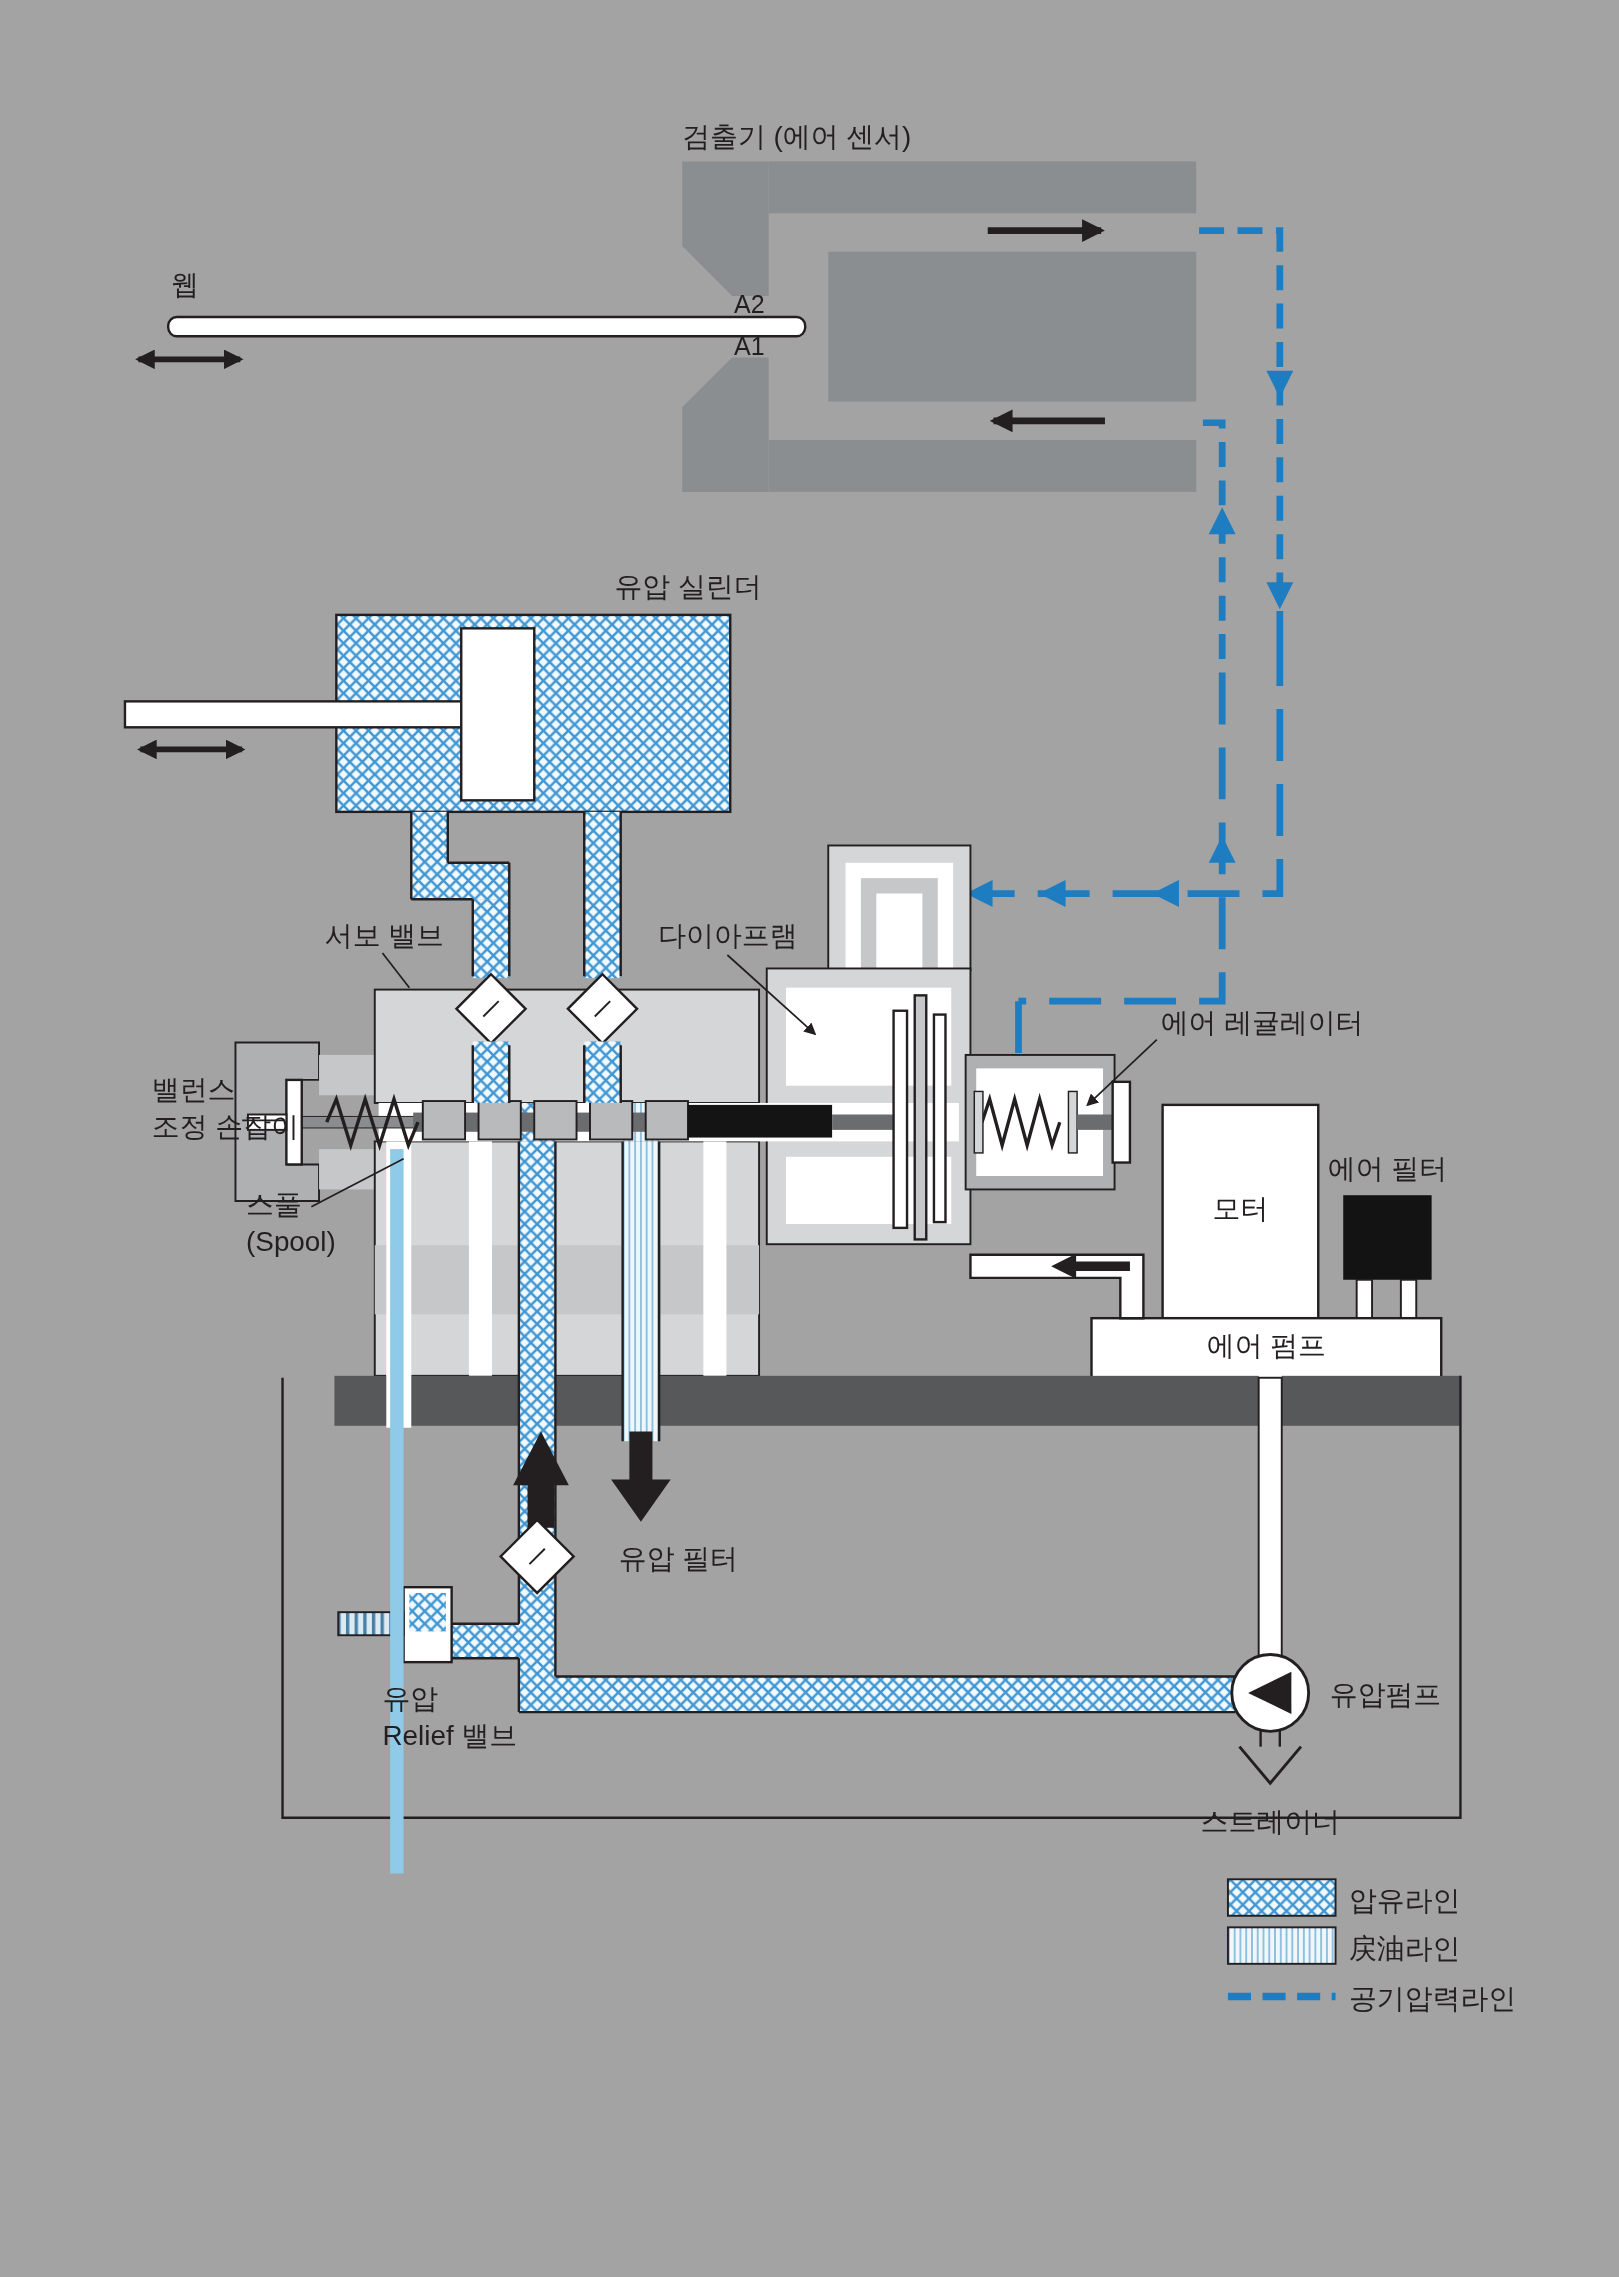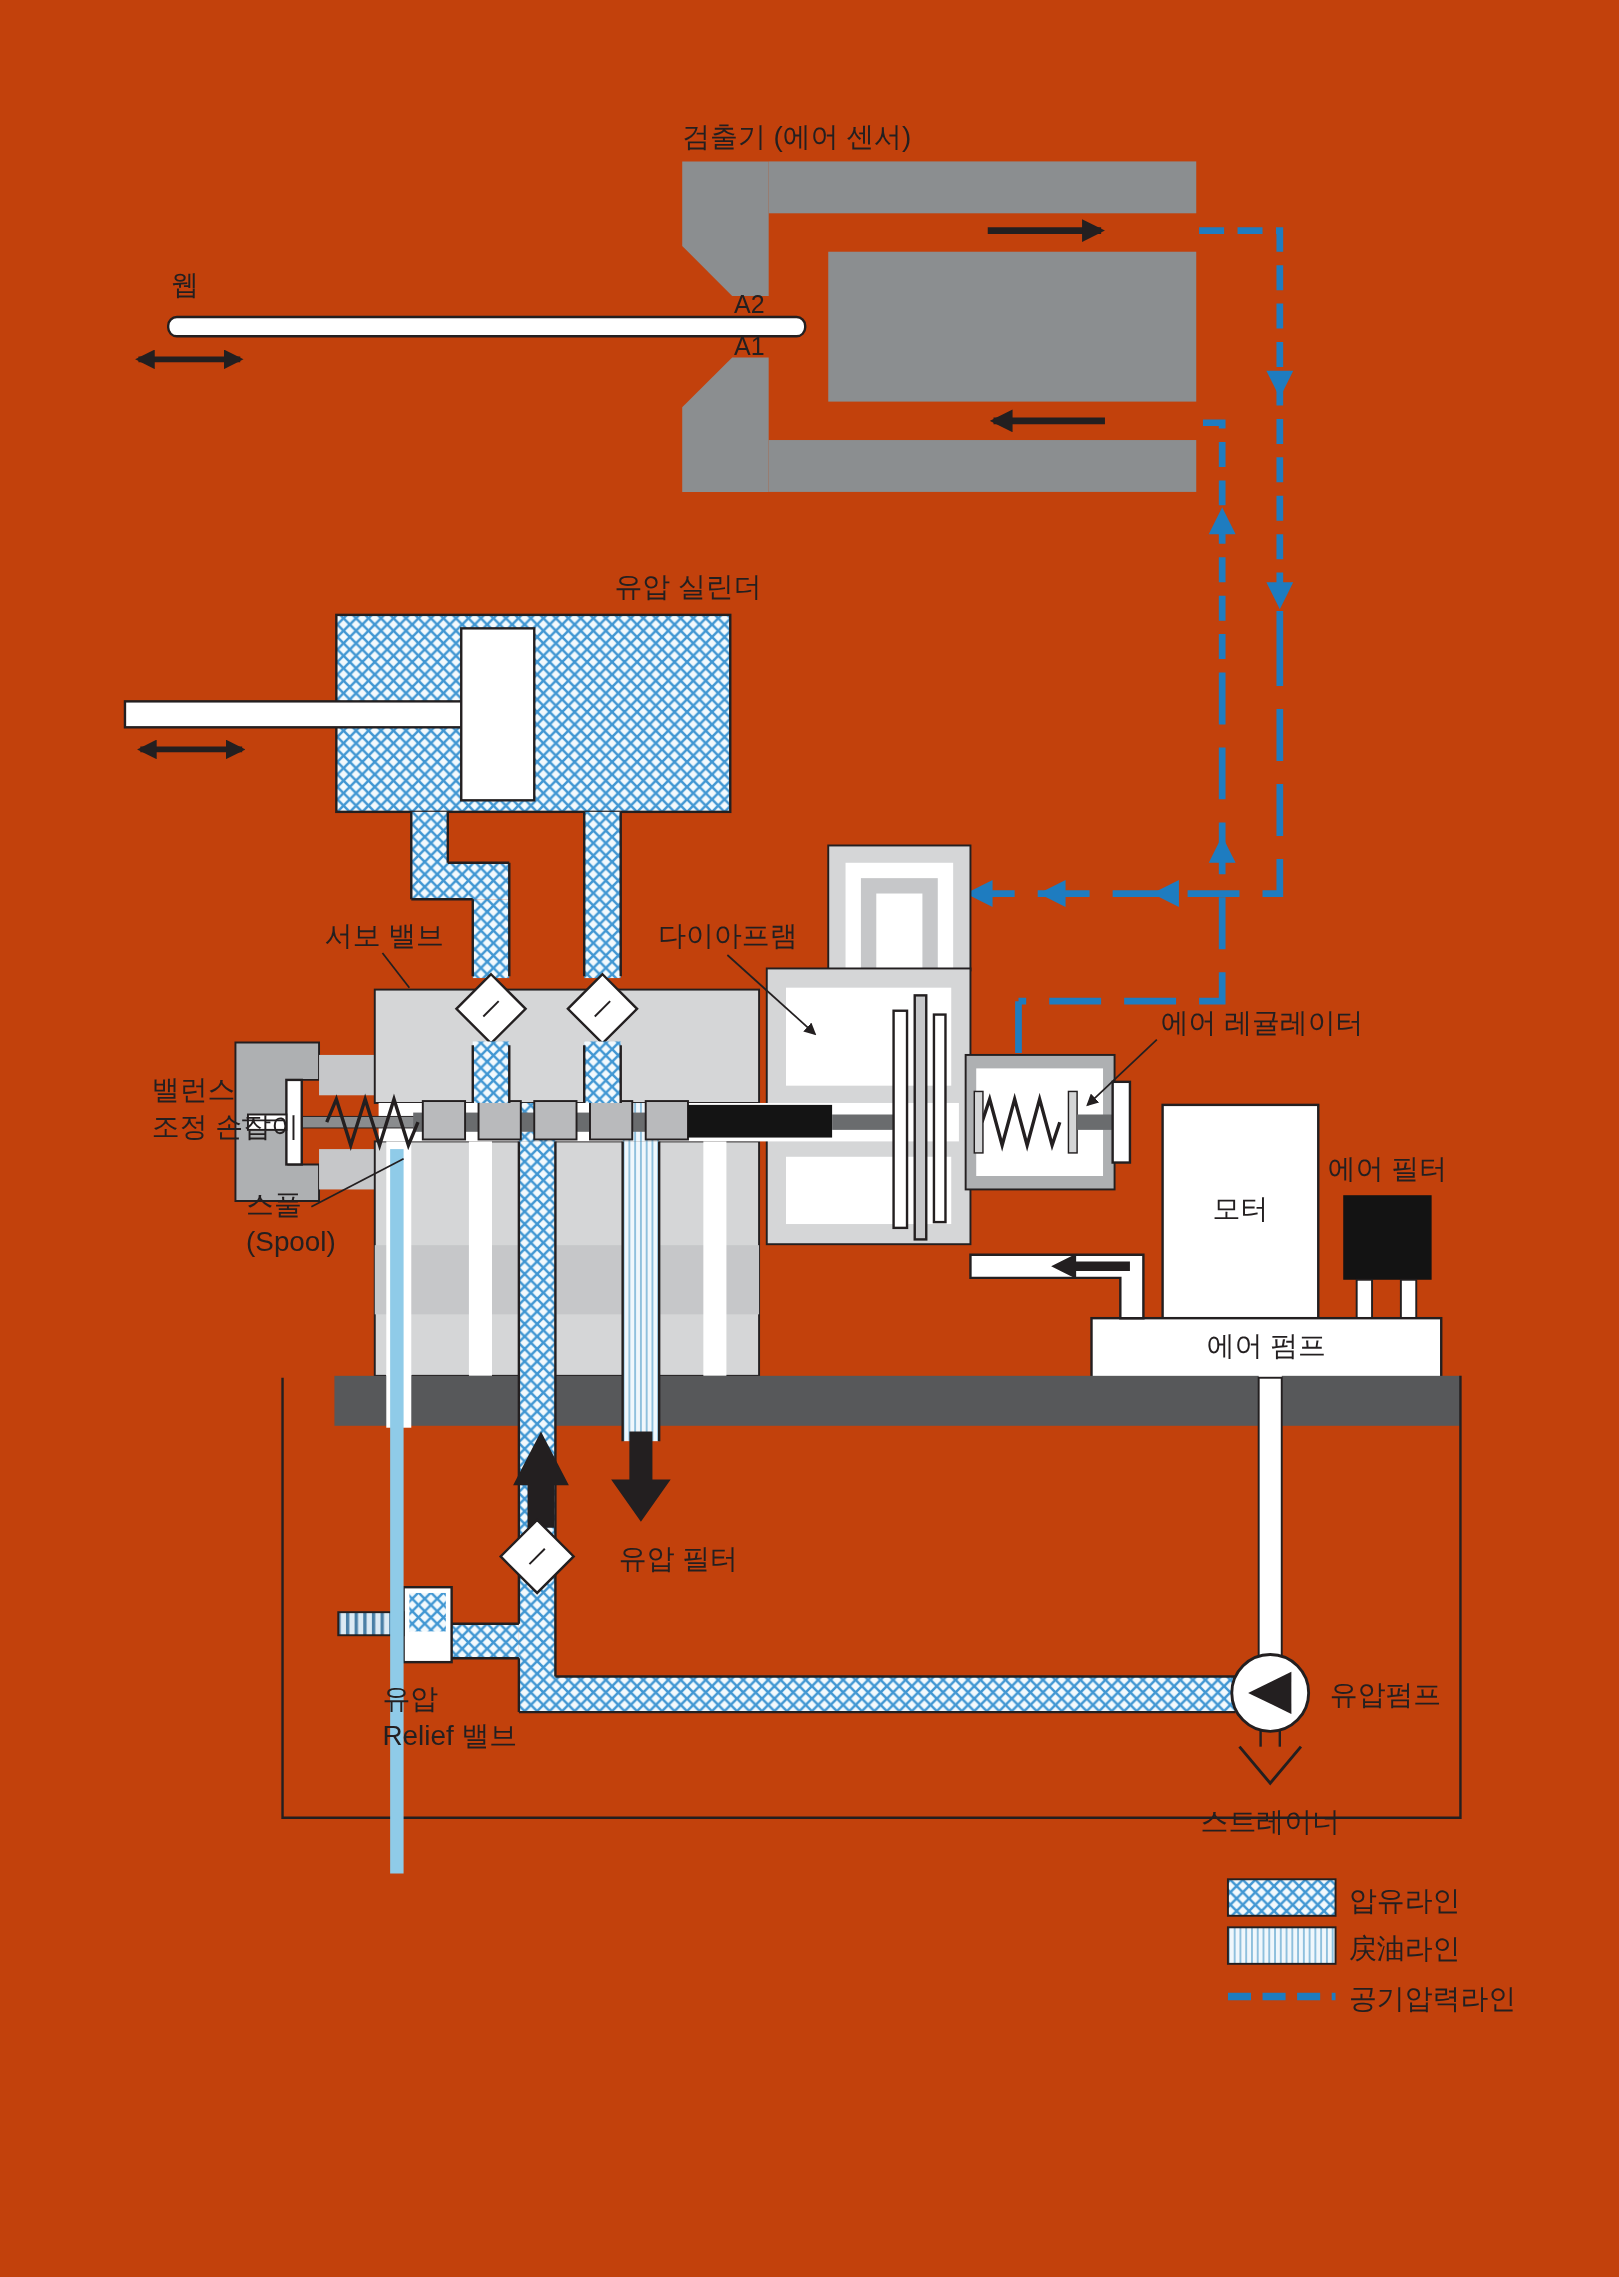--- a/index.html
+++ b/index.html
@@ -1,16 +1,16 @@
 <!DOCTYPE html>
 <html><head>
 <meta charset="utf-8">
 <style>
   html,body{margin:0;padding:0;background:#ffffff;}
-  .stage{position:relative;width:1620px;height:2278px;background:#c2410c;overflow:hidden;}
+  .stage{position:relative;width:1620px;height:2278px;background:#a3a3a3;overflow:hidden;}
   svg{display:block;}
   text{font-family:"Liberation Sans","DejaVu Sans",sans-serif;fill:#231f20;}
   .lbl{font-size:29px;}
   .lbl-sm{font-size:26px;}
   .lbl-leg{font-size:29px;}
 </style>
 </head>
 <body>
 
 <div class="stage">

